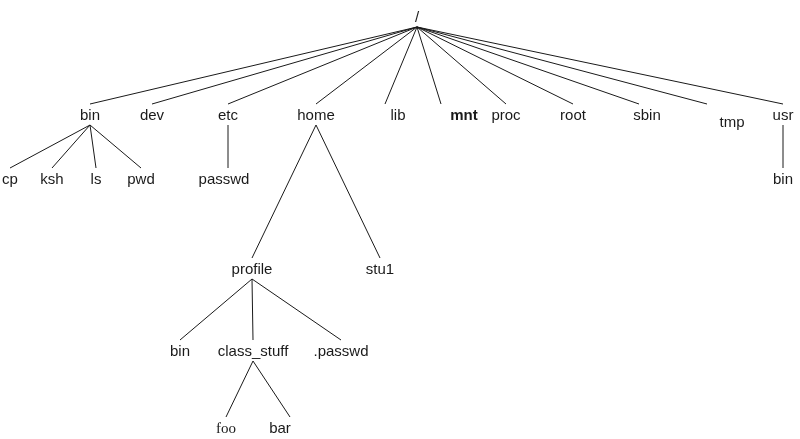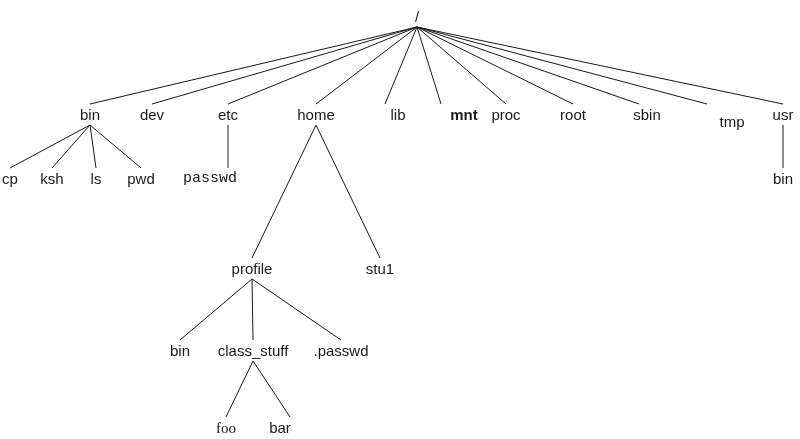--- a/index.html
+++ b/index.html
@@ -76,21 +76,21 @@
       <div class="node" style="left: 464px; top: 106px; font-weight: bold;">mnt</div>
       <div class="node" style="left: 506px; top: 106px;">proc</div>
       <div class="node" style="left: 573px; top: 106px;">root</div>
       <div class="node" style="left: 647px; top: 106px;">sbin</div>
       <div class="node" style="left: 707px; top: 113px; margin-left: 25px;">tmp</div>
       <div class="node" style="left: 783px; top: 106px;">usr</div>
       <div class="node" style="left: 10px; top: 170px;">cp</div>
       <div class="node" style="left: 52px; top: 170px;">ksh</div>
       <div class="node" style="left: 96px; top: 170px;">ls</div>
       <div class="node" style="left: 141px; top: 170px;">pwd</div>
-      <div class="node" style="left: 210px; top: 170px; font-family: Liberation Mono, monospace;">passwd</div>
+      <div class="node" style="left: 224px; top: 170px;">passwd</div>
       <div class="node" style="left: 783px; top: 170px;">bin</div>
       <div class="node" style="left: 252px; top: 260px;">profile</div>
       <div class="node" style="left: 380px; top: 260px;">stu1</div>
       <div class="node" style="left: 180px; top: 342px;">bin</div>
       <div class="node" style="left: 253px; top: 342px;">class_stuff</div>
       <div class="node" style="left: 341px; top: 342px;">.passwd</div>
       <div class="node" style="left: 226px; top: 419px; font-family: Liberation Serif, serif;">foo</div>
       <div class="node" style="left: 280px; top: 419px;">bar</div>
     </div>
 </div>

